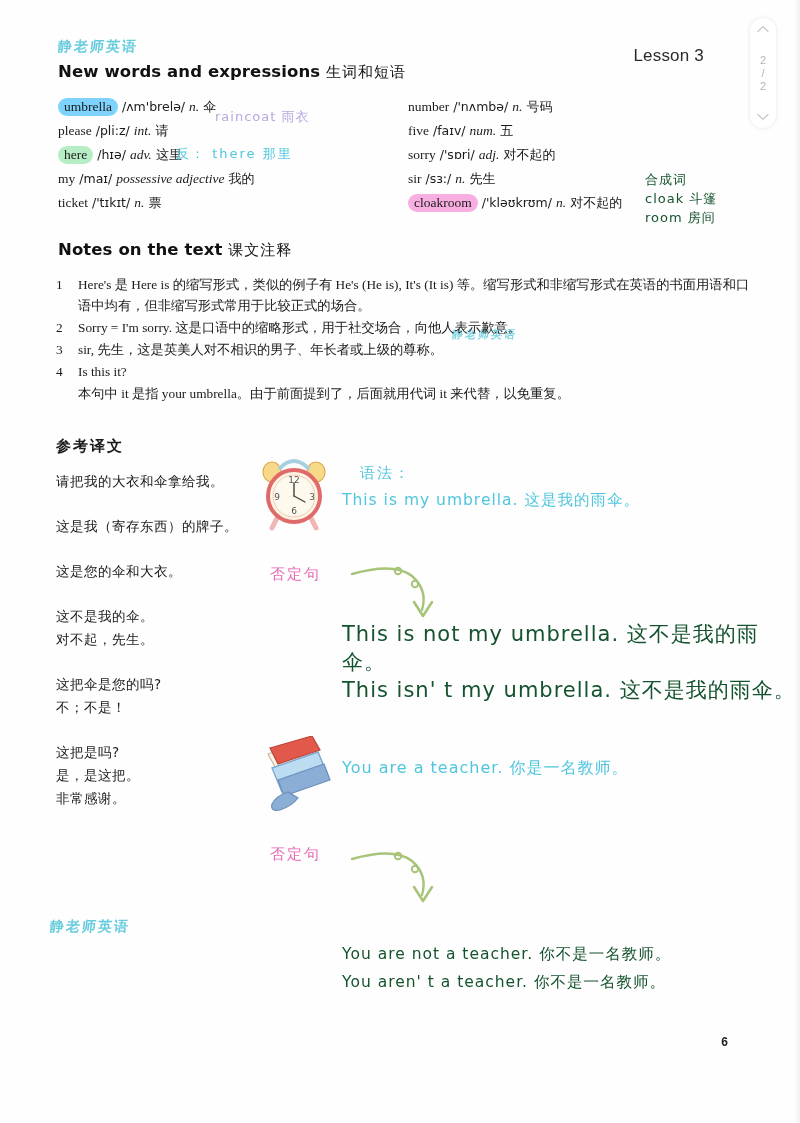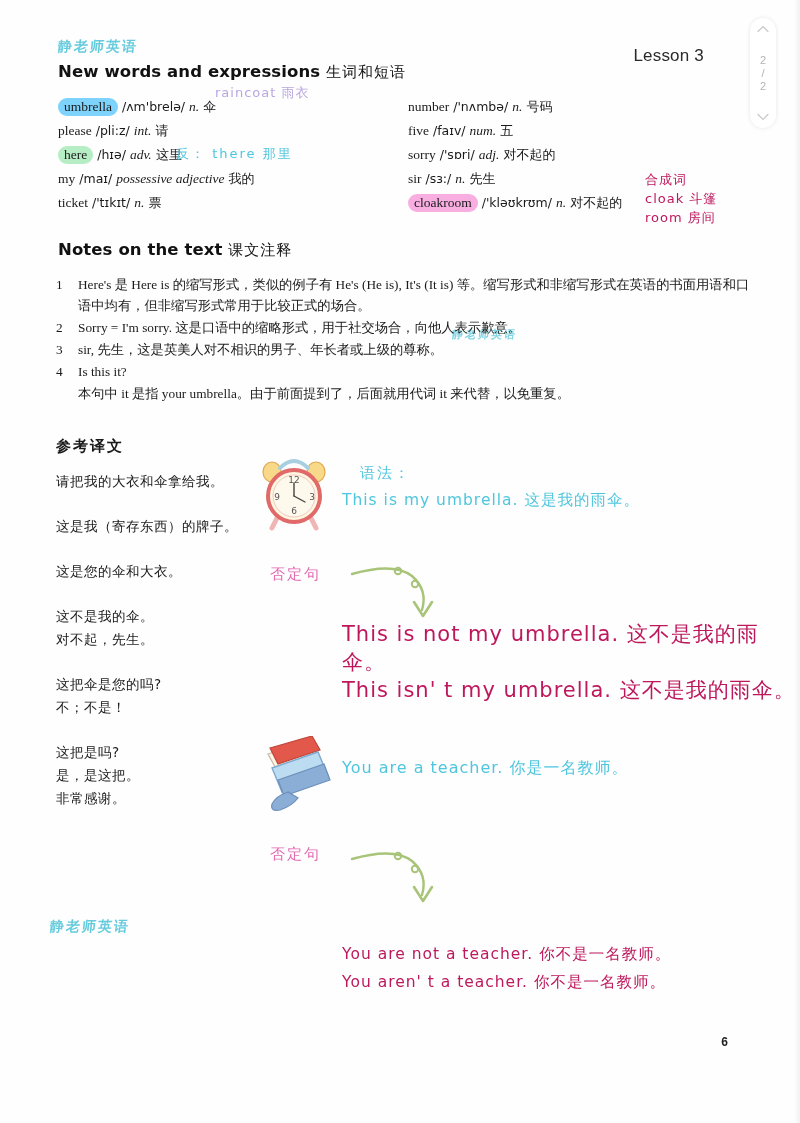--- a/index.html
+++ b/index.html
@@ -99,27 +99,27 @@
   .hl-pink  { background: #7dd3fc; }
   .hl-green { background: #b6edc4; }
   .hl-magenta { background: #f9aee2; }
 
   
   .hand {
     font-family: "DejaVu Sans", sans-serif;
     font-weight: normal;
     letter-spacing: 1px;
   }
-  .hand-green  { color: #be185d; }
+  .hand-green  { color: #14532d; }
   .hand-cyan   { color: #4fc6dd; }
   .hand-purple { color: #b9a7e0; }
   .hand-pink   { color: #e469b4; }
 
   
-  #annot-raincoat { position: absolute; left: 215px; top: 84px; font-size: 13px; }
+  #annot-raincoat { position: absolute; left: 215px; top: 108px; font-size: 13px; }
   #annot-there    { position: absolute; left: 176px; top: 145px; font-size: 13px; letter-spacing: 2px;}
   #annot-compound {
     position: absolute; left: 645px; top: 170px;
     font-size: 13px; line-height: 19px;
   }
 
   
   #notes {
     position: absolute; left: 56px; top: 274px; width: 700px;
     font-size: 13.3px; line-height: 21px;

